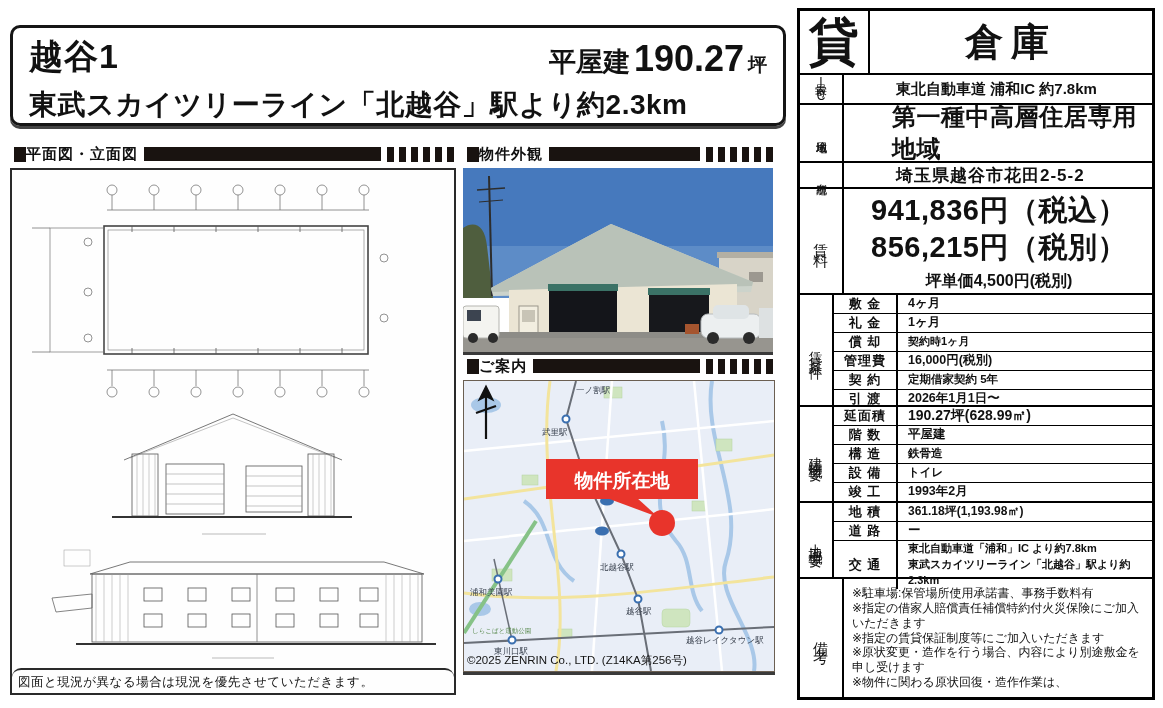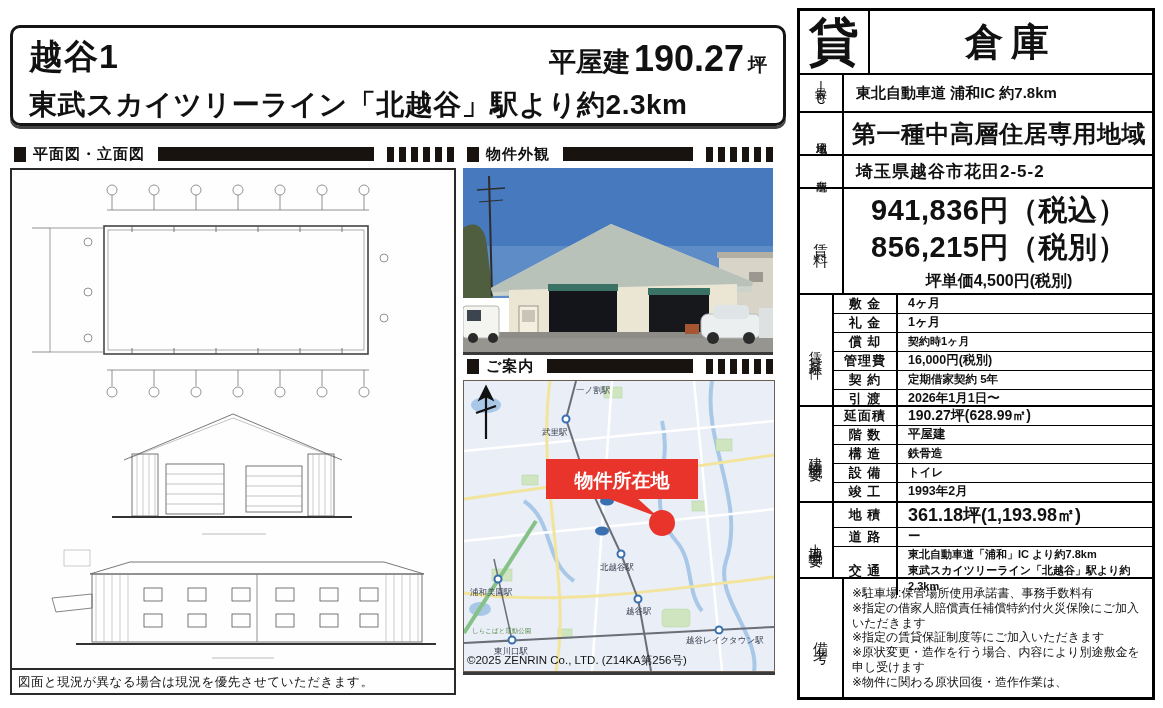--- a/index.html
+++ b/index.html
@@ -15,42 +15,42 @@
     box-shadow:0 3px 0 #444;
   }
   .header-row1 { display:flex; justify-content:space-between; align-items:flex-end; height:46px; }
   .header-title { font-size:34px; font-weight:bold; letter-spacing:1px; }
   .header-area { display:flex; align-items:baseline; gap:4px; font-weight:bold; }
   .header-area .btype { font-size:27px; }
   .header-area .aval { font-size:36px; }
   .header-area .aunit { font-size:19px; }
   .header-row2 { margin-top:6px; font-size:28px; font-weight:600; letter-spacing:0.5px; }
   
-  .sec-head { position:absolute; display:flex; align-items:center; height:22px; gap:7px; }
+  .sec-head { position:absolute; display:flex; align-items:center; height:22px; }
   .sec-sq { width:12px; height:15px; background:#191310; flex:0 0 auto; }
   .sec-label { font-size:15px; font-weight:bold; letter-spacing:1px; white-space:nowrap; }
   .sec-bar { flex:1; height:14px; background:#191310; margin-left:6px; }
   .sec-ticks { display:flex; gap:5px; margin-left:6px; }
   .sec-ticks span { width:7px; height:15px; background:#191310; }
   
   .plan-box { position:absolute; left:10px; top:168px; width:446px; height:527px; border:2px solid #2a2a2a; background:#fefefe; }
-  .plan-note { position:absolute; left:0; right:0; bottom:0; height:25px; border-top:2px solid #2a2a2a; font-size:12.5px; padding:4px 6px; letter-spacing:0.5px; }
+  .plan-note { position:absolute; left:0; right:0; bottom:0; height:25px; border-top:2px solid #2a2a2a; font-size:12.5px; padding:4px 6px; letter-spacing:0.5px;border-radius:9px; }
   
   .photo-box { position:absolute; left:463px; top:168px; width:310px; height:184px; box-shadow:0 3px 0 #3a3a3a; }
   .map-box { position:absolute; left:463px; top:380px; width:312px; height:292px; border:1px solid #6b5f52; box-shadow:0 3px 0 #3a3a3a; background:#15803d; }
   
   .info { position:absolute; left:797px; top:8px; width:358px; height:692px; border:3px solid #000; display:flex; flex-direction:column; background:#fff; }
   .t-row { display:flex; border-bottom:2px solid #000; }
   .t-row:last-child { border-bottom:none; }
   .badge-cell { width:70px; border-right:2px solid #000; display:flex; align-items:center; justify-content:center; font-size:50px; font-weight:bold; }
   .cat-cell { flex:1; display:flex; align-items:center; justify-content:center; font-size:38px; font-weight:bold; letter-spacing:8px; }
   .vcell { display:flex; align-items:center; justify-content:center; border-right:2px solid #000; }
   .vtext { writing-mode:vertical-rl; text-orientation:upright; line-height:1; }
   .lab44 { width:44px; }
-  .val { flex:1; display:flex; align-items:center; padding-left:12px; }
+  .val { flex:1; display:flex; align-items:center; padding-left:12px;margin-left:40px; }
   .vgroup { width:34px; }
   .grows { flex:1; display:flex; flex-direction:column; }
   .grow { display:flex; border-bottom:1px solid #000; flex:1; }
   .grow:last-child { border-bottom:none; }
   .sublab { width:64px; border-right:2px solid #000; display:flex; align-items:center; justify-content:center; font-size:13px; font-weight:600; letter-spacing:1px; }
   .subval { flex:1; display:flex; align-items:center; padding-left:10px; font-size:12.5px; font-weight:600; }
   .rent-cell { flex:1; padding:6px 12px 4px 14px; display:flex; flex-direction:column; justify-content:center;align-items:center; }
   .rent-line { font-size:29px; font-weight:600; line-height:1.3; letter-spacing:0.5px; }
   .rent-unit { font-size:16px; font-weight:600; text-align:right; margin-top:4px; }
   .remarks-text { flex:1; padding:7px 8px; font-size:12px; line-height:1.24; font-weight:500; }
@@ -467,21 +467,21 @@
       </div>
     </div>
 
     <div class="t-row" style="height:76px;">
       <div class="vcell vgroup">
           <span class="vtext" style="font-size:14px; letter-spacing:4px;">土地概要</span>
         </div>
       <div class="grows">
         <div class="grow">
             <div class="sublab">地 積</div>
-            <div class="subval" style="font-size:18px;">361.18坪(1,193.98㎡)</div>
+            <div class="subval" style="font-size:12px;">361.18坪(1,193.98㎡)</div>
           </div>
         <div class="grow">
             <div class="sublab">道 路</div>
             <div class="subval">ー</div>
           </div>
         <div class="grow" style="flex:1.7;">
           <div class="sublab">交 通</div>
           <div class="subval" style="flex-direction:column; align-items:flex-start; justify-content:center; font-size:11px; line-height:1.45;">
             <span>東北自動車道「浦和」IC より約7.8km</span>
             <span>東武スカイツリーライン「北越谷」駅より約2.3km</span>

